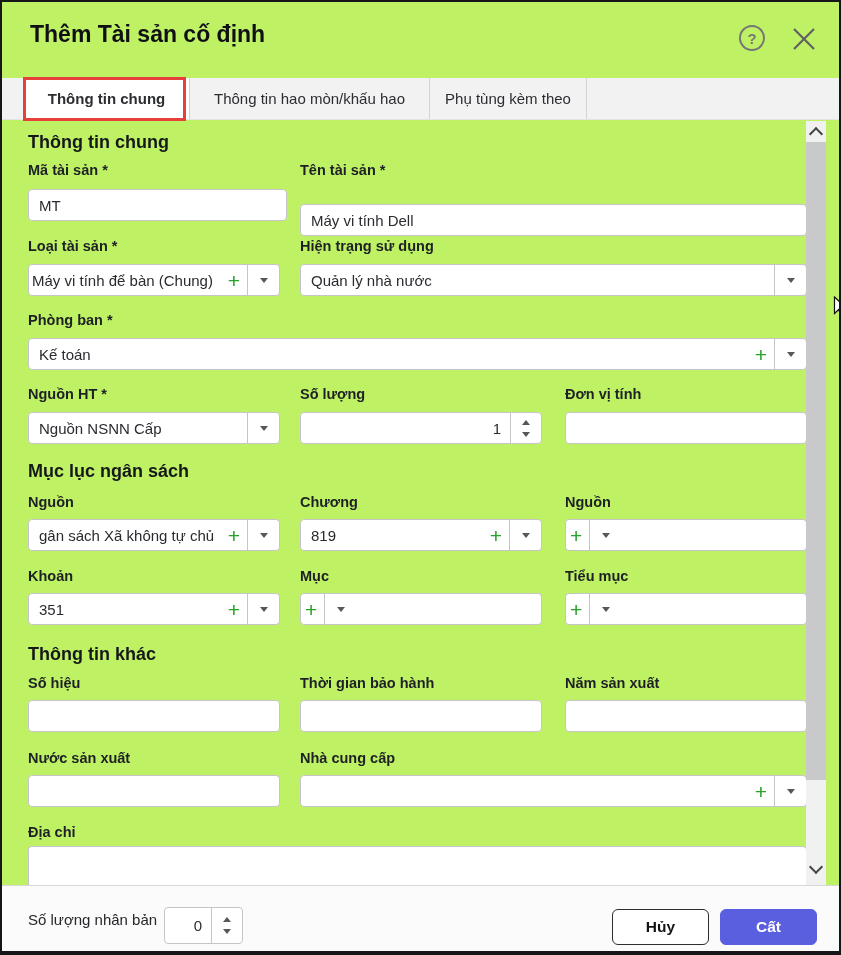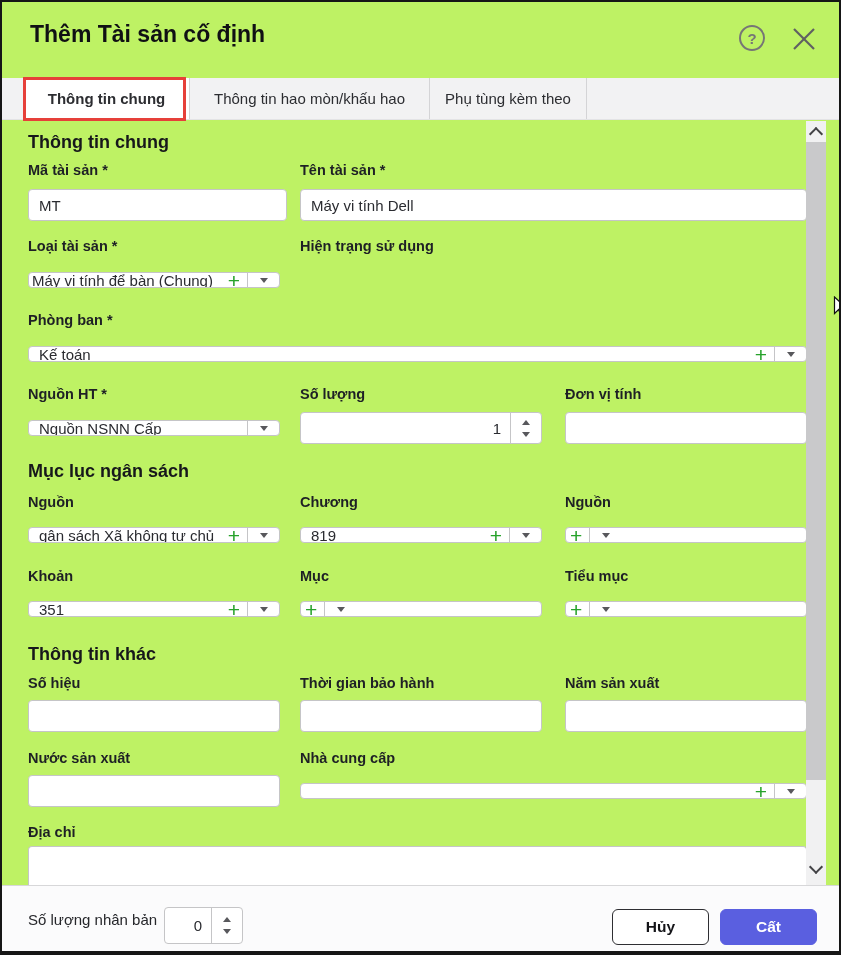--- a/index.html
+++ b/index.html
@@ -20,22 +20,22 @@
   .tab.active{background:#fff;font-weight:700;}
   .hl{position:absolute;left:21px;top:75px;width:163px;height:44px;border:3px solid #e6403a;
       box-sizing:border-box;z-index:6;pointer-events:none;}
   
   .sec{position:absolute;left:26px;font-size:18px;font-weight:700;color:#16171b;}
   .lbl{position:absolute;font-size:14.5px;font-weight:700;color:#1e2025;white-space:nowrap;}
   
   .tin{position:absolute;height:32px;box-sizing:border-box;border:1px solid #c5c5c7;border-radius:4px;
        background:#fff;font-family:"Liberation Sans",sans-serif;font-size:15px;color:#2a2b30;
        padding:0 10px;outline:none;}
-  .combo{position:absolute;height:16px;box-sizing:border-box;border:1px solid #c5c5c7;border-radius:4px;
-         background:#fff;display:flex;align-items:stretch;margin-top:8px;}
+  .combo{position:absolute;height:32px;box-sizing:border-box;border:1px solid #c5c5c7;border-radius:4px;
+         background:#fff;display:flex;align-items:stretch;}
   .combo-text{flex:1;display:flex;align-items:center;padding:0 0 0 10px;overflow:hidden;
               white-space:nowrap;font-size:15px;color:#2a2b30;}
   .clip-left{margin-left:-7px;}
   .plus{display:flex;align-items:center;padding:0 7px 0 4px;color:#27a22b;font-size:21px;
         font-weight:500;cursor:pointer;line-height:1;}
   .dd{width:31px;border-left:1px solid #c5c5c7;display:flex;align-items:center;justify-content:center;cursor:pointer;}
   .tri-down{width:0;height:0;border-left:4px solid transparent;border-right:4px solid transparent;
             border-top:5px solid #58585c;}
   .tri-up-s{width:0;height:0;border-left:4px solid transparent;border-right:4px solid transparent;
             border-bottom:5px solid #58585c;}
@@ -82,29 +82,35 @@
     <div class="tab" style="width:240px">Thông tin hao mòn/khấu hao</div>
     <div class="tab" style="width:157px">Phụ tùng kèm theo</div>
   </div>
   <div class="hl"></div>
 
   <div class="sec" style="top:130px">Thông tin chung</div>
 
   <div class="lbl" style="left:26px;top:160px">Mã tài sản *</div>
   <div class="lbl" style="left:298px;top:160px">Tên tài sản *</div>
   <input class="tin" style="left: 26px; top: 187px; width: 259px;" value="MT">
-  <input class="tin" style="left: 298px; top: 187px; width: 507px;" value="Máy vi tính Dell">
+  <input class="tin" style="left: 298px; top: 202px; width: 507px;" value="Máy vi tính Dell">
 
   <div class="lbl" style="left:26px;top:236px">Loại tài sản *</div>
   <div class="lbl" style="left:298px;top:236px">Hiện trạng sử dụng</div>
   <div class="combo" style="left:26px;top:262px;width:252px">
     <span class="combo-text">
         <span class="clip-left">Máy vi tính để bàn (Chung)</span>
       </span>
     <span class="plus">+</span>
+    <span class="dd">
+        <i class="tri-down"></i>
+      </span>
+  </div>
+  <div class="combo" style="left:298px;top:262px;width:507px">
+    <span class="combo-text">Quản lý nhà nước</span>
     <span class="dd">
         <i class="tri-down"></i>
       </span>
   </div>
 
   <div class="lbl" style="left:26px;top:310px">Phòng ban *</div>
   <div class="combo" style="left:26px;top:336px;width:779px">
     <span class="combo-text">Kế toán</span>
     <span class="plus">+</span>
     <span class="dd">

